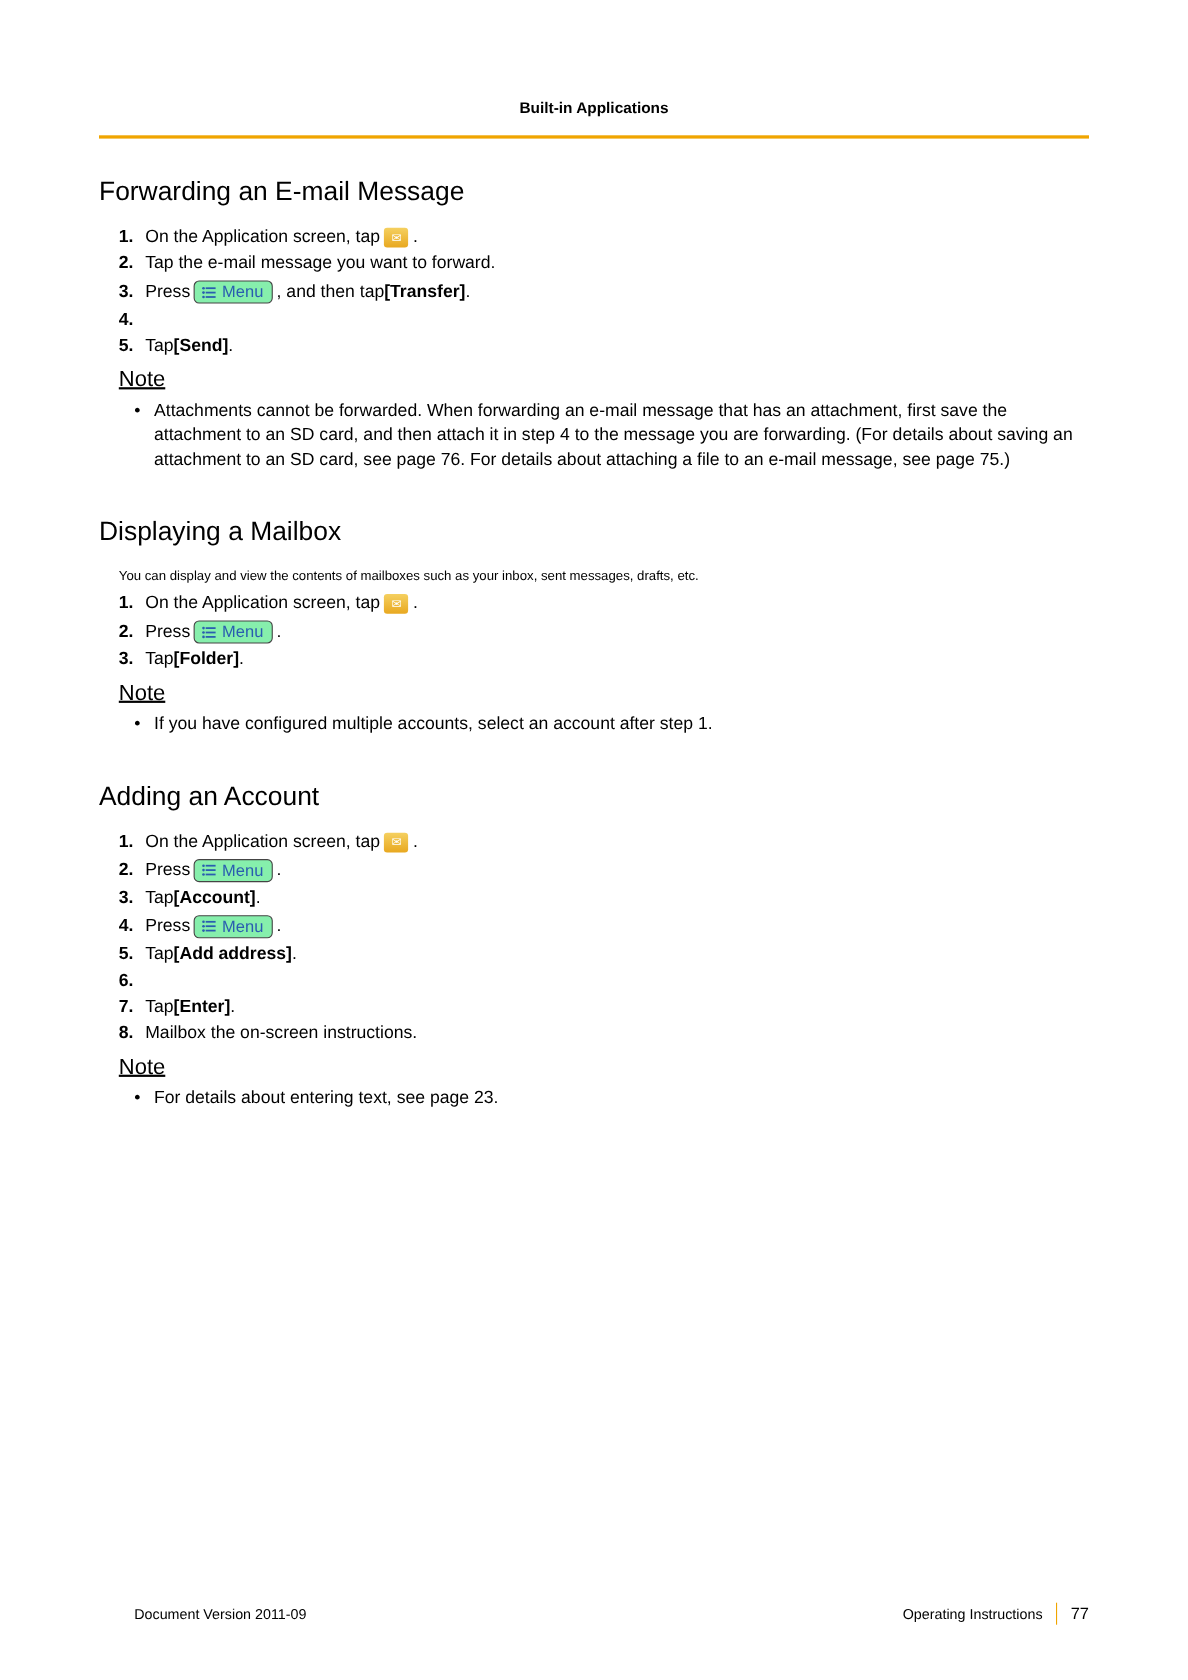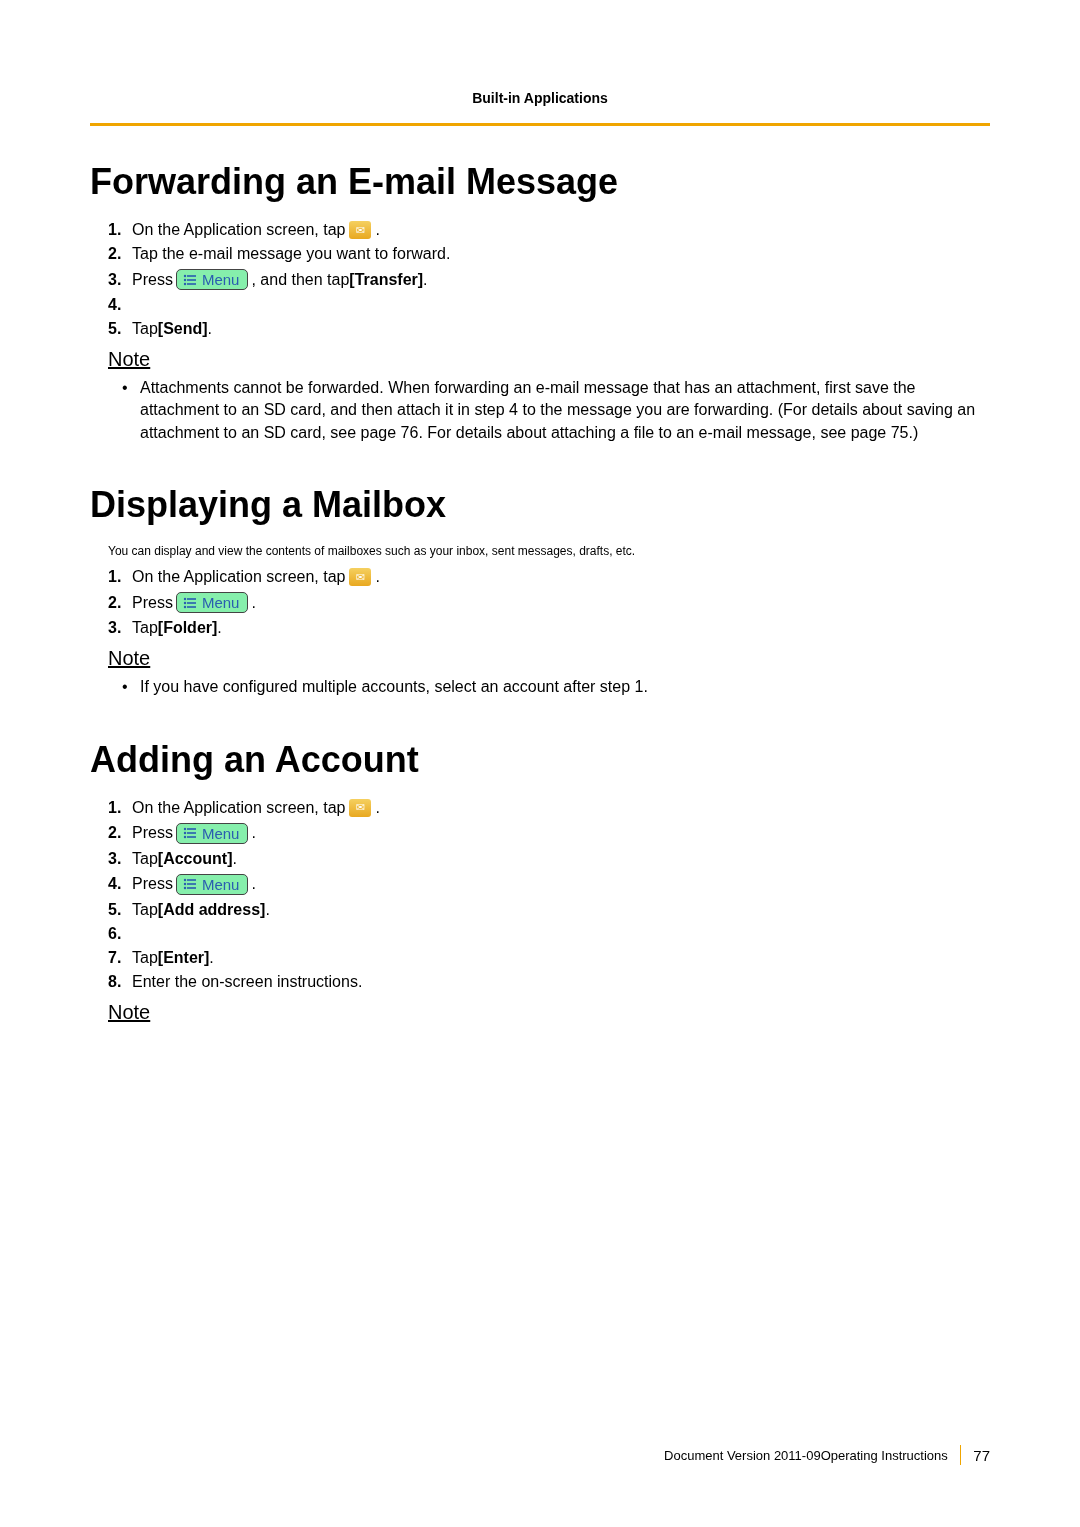--- a/index.html
+++ b/index.html
@@ -17,22 +17,22 @@
     font-weight: bold;
     font-size: 14px;
     margin-bottom: 17px;
   }
   .divider {
     height: 3px;
     background: #f0a500;
     margin-bottom: 35px;
   }
   h2.section-title {
-    font-size: 36px;
-    font-weight: bold;
+    font-size: 24px;
+    font-weight: normal;
     margin-bottom: 18px;
     margin-top: 40px;
   }
   h2.section-title:first-of-type { margin-top: 0; }
   .intro {
     font-size: 12px;
     margin-bottom: 10px;
     padding-left: 18px;
   }
   ol.steps {
@@ -102,25 +102,25 @@
   }
   .menu-btn .bars {
     display: inline-block;
     margin-right: 5px;
     color: #2a5db0;
   }
   .menu-btn .bars svg { display: block; }
   .bold { font-weight: bold; }
   .footer {
     position: absolute;
-    bottom: 62px;
+    bottom: 50px;
     left: 90px;
     right: 90px;
     display: flex;
-    justify-content: flex-end;
+    justify-content: space-between;
     font-size: 13px;
     align-items: center;
     margin-left: 32px;
   }
   .footer .right {
     display: flex;
     align-items: center;
     gap: 12px;
   }
   .footer .sep {
@@ -290,25 +290,26 @@
     <span class="num">6.</span>
   </li>
   <li>
     <span class="num">7.</span>
     <span>Tap </span>
     <span class="bold">[Enter]</span>
     <span>.</span>
   </li>
   <li>
     <span class="num">8.</span>
-    <span>Enter the on-screen instructions.</span>
+    <span>Mailbox the on-screen instructions.</span>
   </li>
 </ol>
 <div class="note-label">Note</div>
 <ul class="note-list">
+  <li>For details about entering text, see page 23.</li>
 </ul>
 
 <div class="footer">
   <div>Document Version  2011-09</div>
   <div class="right">
     <span>Operating Instructions</span>
     <span class="sep"></span>
     <span class="pagenum">77</span>
   </div>
 </div>

